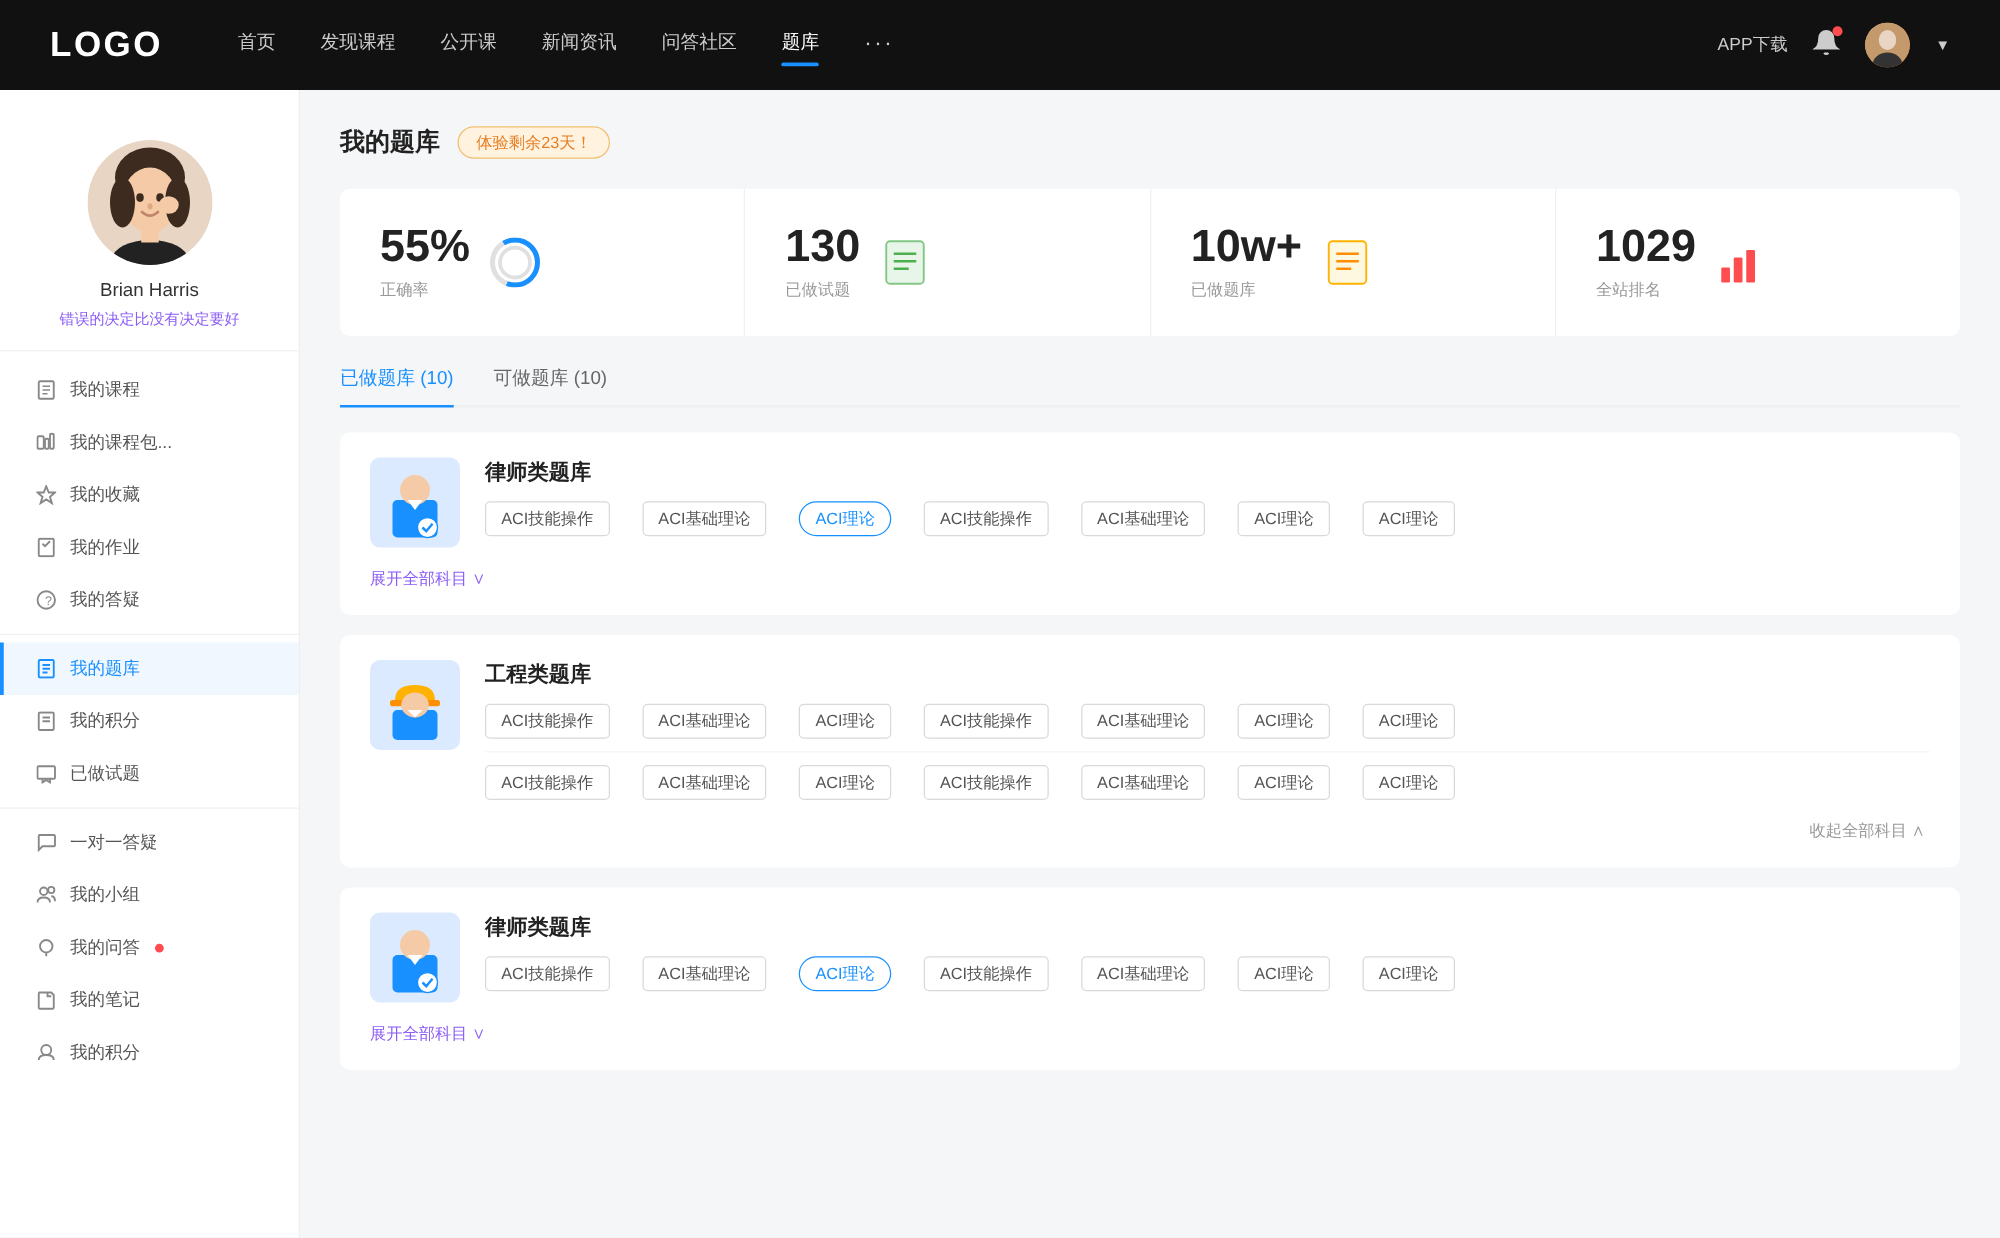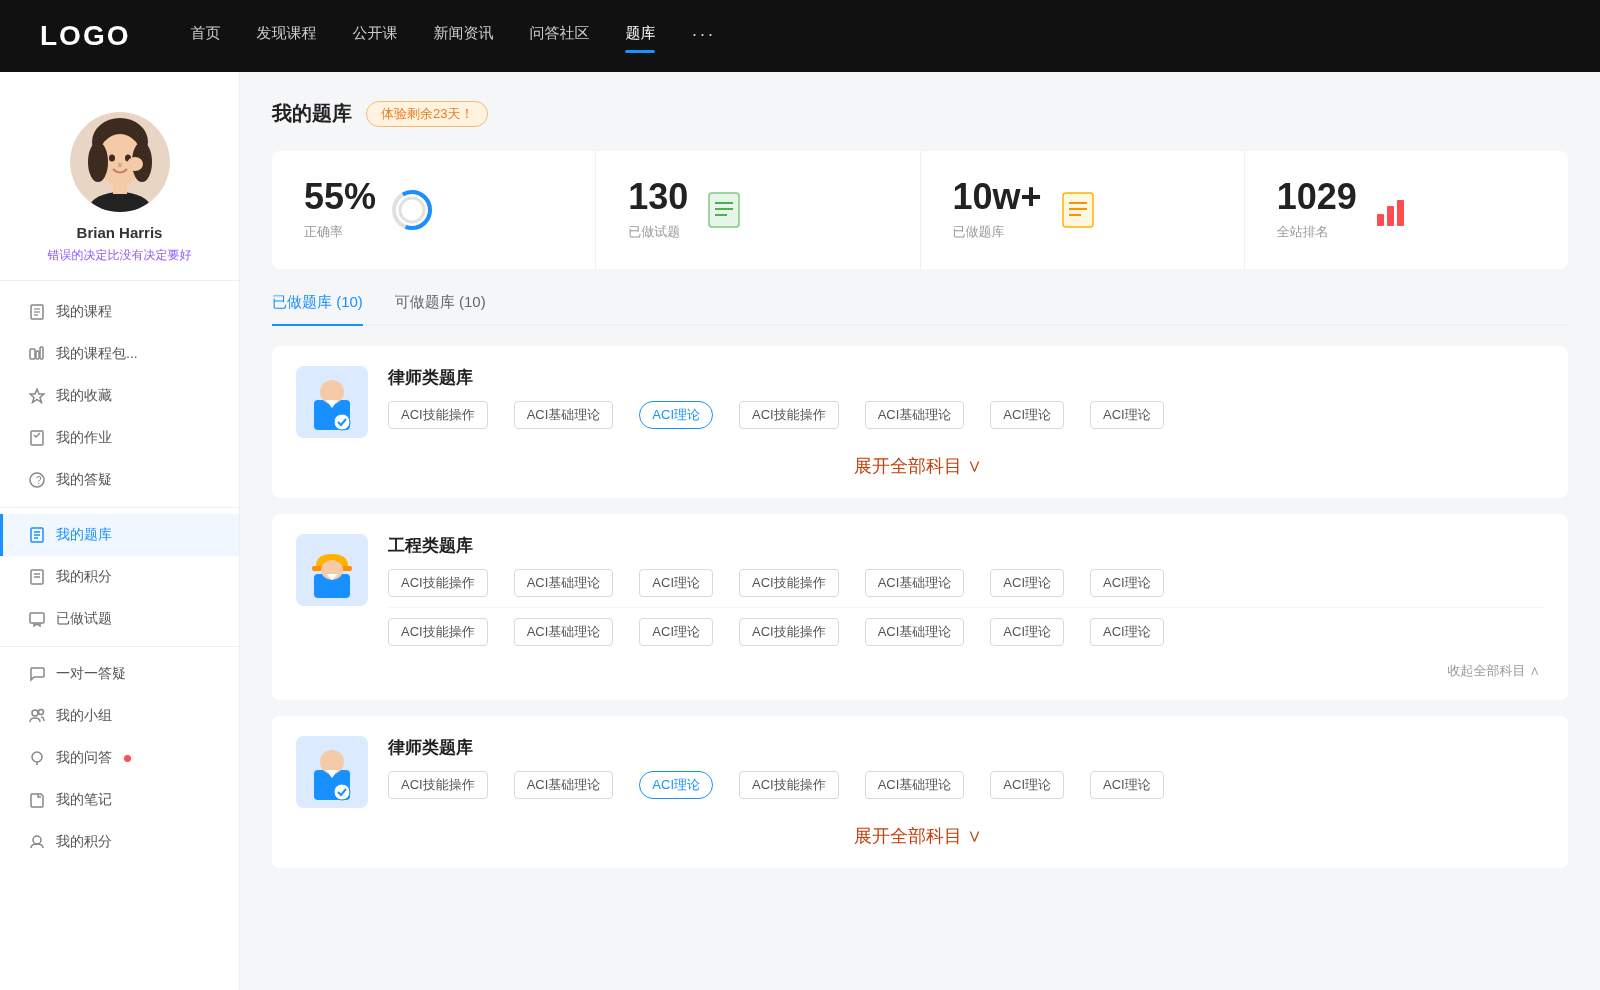--- a/index.html
+++ b/index.html
@@ -128,21 +128,21 @@
     .profile-avatar {
       width: 100px;
       height: 100px;
       border-radius: 50%;
       overflow: hidden;
       margin-bottom: 12px;
       background: #f0f0f0;
     }
     .profile-name {
       font-size: 15px;
-      font-weight: 700;
+      font-weight: 400;
       color: #333;
       margin-bottom: 6px;
     }
     .profile-motto {
       font-size: 12px;
       color: #8b5cf6;
       text-align: center;
     }
     .sidebar-menu {
       padding: 10px 0;
@@ -341,24 +341,24 @@
       font-size: 13px;
       color: #555;
       cursor: pointer;
     }
     .tag.active {
       border-color: #1890ff;
       color: #1890ff;
       border-radius: 20px;
     }
     .expand-btn {
-      font-size: 18px;
-      color: #c2410c;
-      cursor: pointer;
-      text-align: center;
+      font-size: 13px;
+      color: #8b5cf6;
+      cursor: pointer;
+      text-align: left;
       padding-right: 4px;
     }
     .collapse-btn {
       font-size: 13px;
       color: #999;
       cursor: pointer;
       text-align: right;
       padding-right: 4px;
     }
     .tags-divider {
@@ -374,20 +374,40 @@
   <div class="nav-logo">LOGO</div>
   <div class="nav-links">
     <span class="nav-link">首页</span>
     <span class="nav-link">发现课程</span>
     <span class="nav-link">公开课</span>
     <span class="nav-link">新闻资讯</span>
     <span class="nav-link">问答社区</span>
     <span class="nav-link active">题库</span>
     <span class="nav-link nav-dots">···</span>
   </div>
+  <div class="nav-right">
+    <span class="nav-app-download">APP下载</span>
+    <div class="nav-bell">
+      <svg class="nav-bell-icon" viewBox="0 0 24 24" fill="none" stroke="#ccc" stroke-width="2">
+        <path d="M18 8A6 6 0 0 0 6 8c0 7-3 9-3 9h18s-3-2-3-9"></path>
+        <path d="M13.73 21a2 2 0 0 1-3.46 0"></path>
+      </svg>
+      <div class="nav-bell-dot"></div>
+    </div>
+    <div class="nav-avatar">
+      <div class="nav-avatar-img">
+        <svg width="36" height="36" viewBox="0 0 36 36">
+          <circle cx="18" cy="18" r="18" fill="#c49a6c"></circle>
+          <ellipse cx="18" cy="14" rx="7" ry="8" fill="#e8d5c4"></ellipse>
+          <ellipse cx="18" cy="34" rx="12" ry="10" fill="#333"></ellipse>
+        </svg>
+      </div>
+    </div>
+    <span class="nav-chevron">▼</span>
+  </div>
 </nav>
 
 <div class="main-layout">
 
   <aside class="sidebar">
     <div class="sidebar-profile">
       <div class="profile-avatar">
         <svg width="100" height="100" viewBox="0 0 100 100">
           <circle cx="50" cy="50" r="50" fill="#e8d5c4"></circle>
 

